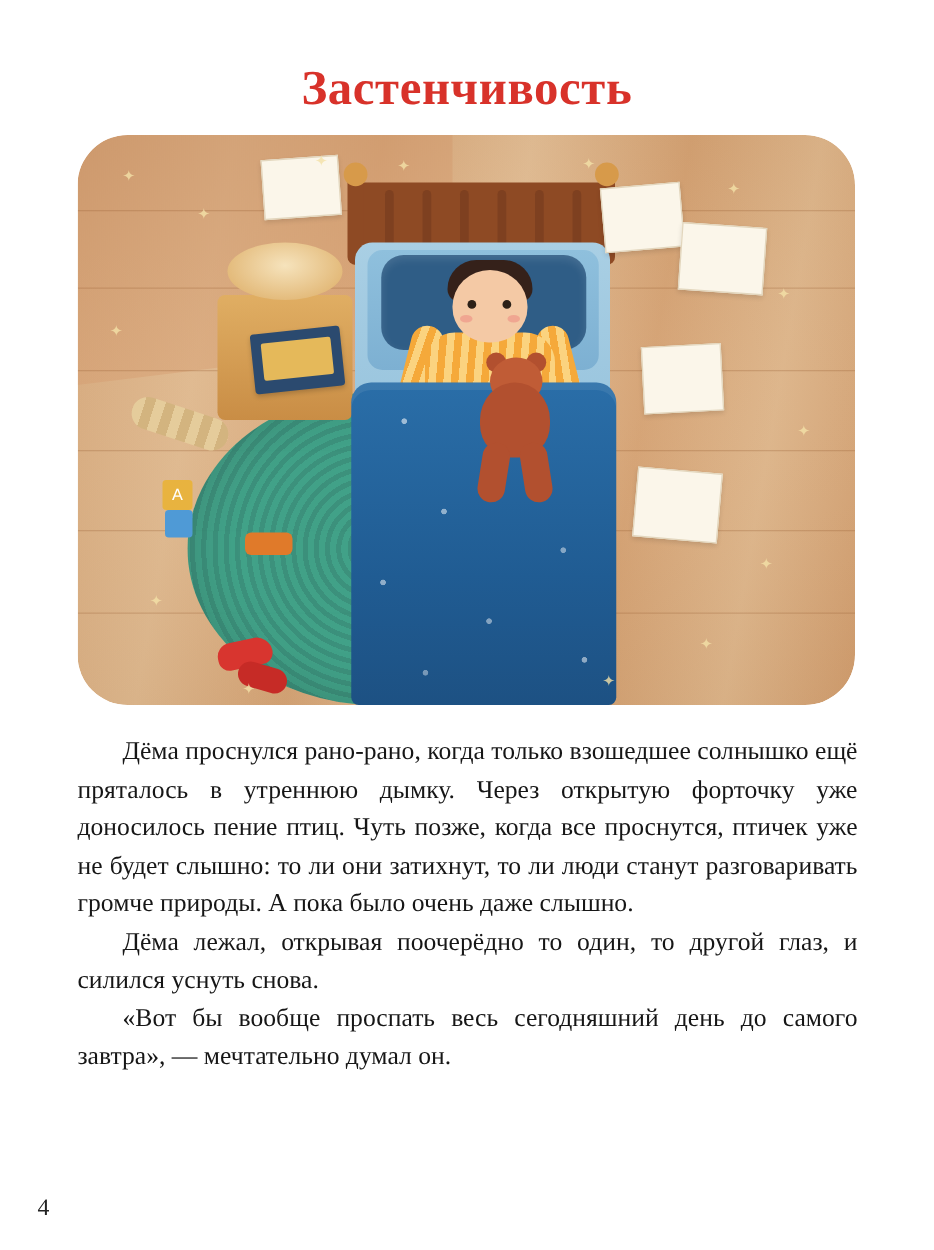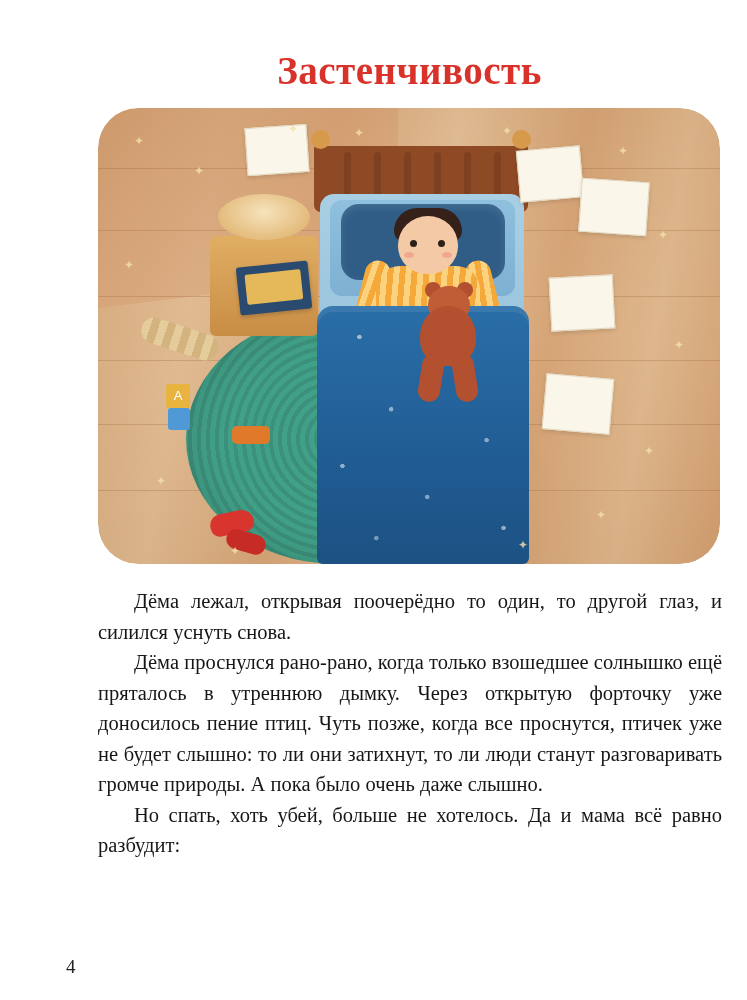--- a/index.html
+++ b/index.html
@@ -13,21 +13,20 @@
     position: relative;
     font-family: "Liberation Serif", serif;
     color: #1a1a1a;
     overflow: hidden;
   }
   .page {
     position: relative;
     width: 615px;
     height: 1000px;
     box-sizing: border-box;
-    margin-left: 36px;
   }
   .title {
     position: absolute;
     top: 48px;
     left: 0;
     width: 747px;
     text-align: center;
     font-family: "Liberation Serif", serif;
     font-size: 39px;
     font-weight: bold;
@@ -458,20 +457,20 @@
         <span class="star" style="left:420px; top:430px;">✦</span>
         <span class="star" style="left:58px;  top:366px;">✦</span>
         <span class="star" style="left:26px;  top:150px;">✦</span>
         <span class="star" style="left:132px; top:436px;">✦</span>
       </div>
 
     </div>
   </div>
 
   <div class="text-block">
+    <p>Дёма проснулся рано-рано, когда только взошедшее солнышко ещё пряталось в утреннюю дымку. Через открытую форточку уже доносилось пение птиц. Чуть позже, когда все проснутся, птичек уже не будет слышно: то ли они затихнут, то ли люди станут разговаривать громче природы. А пока было очень даже слышно.</p>
     <p>Дёма лежал, открывая поочерёдно то один, то другой глаз, и силился уснуть снова.</p>
-    <p>Дёма проснулся рано-рано, когда только взошедшее солнышко ещё пряталось в утреннюю дымку. Через открытую форточку уже доносилось пение птиц. Чуть позже, когда все проснутся, птичек уже не будет слышно: то ли они затихнут, то ли люди станут разговаривать громче природы. А пока было очень даже слышно.</p>
-    <p>Но спать, хоть убей, больше не хотелось. Да и мама всё равно разбудит:</p>
+    <p>«Вот бы вообще проспать весь сегодняшний день до самого завтра», — мечтательно думал он.</p>
   </div>
 
   <div class="page-number">4</div>
 
 </div>
 
 </body></html>

